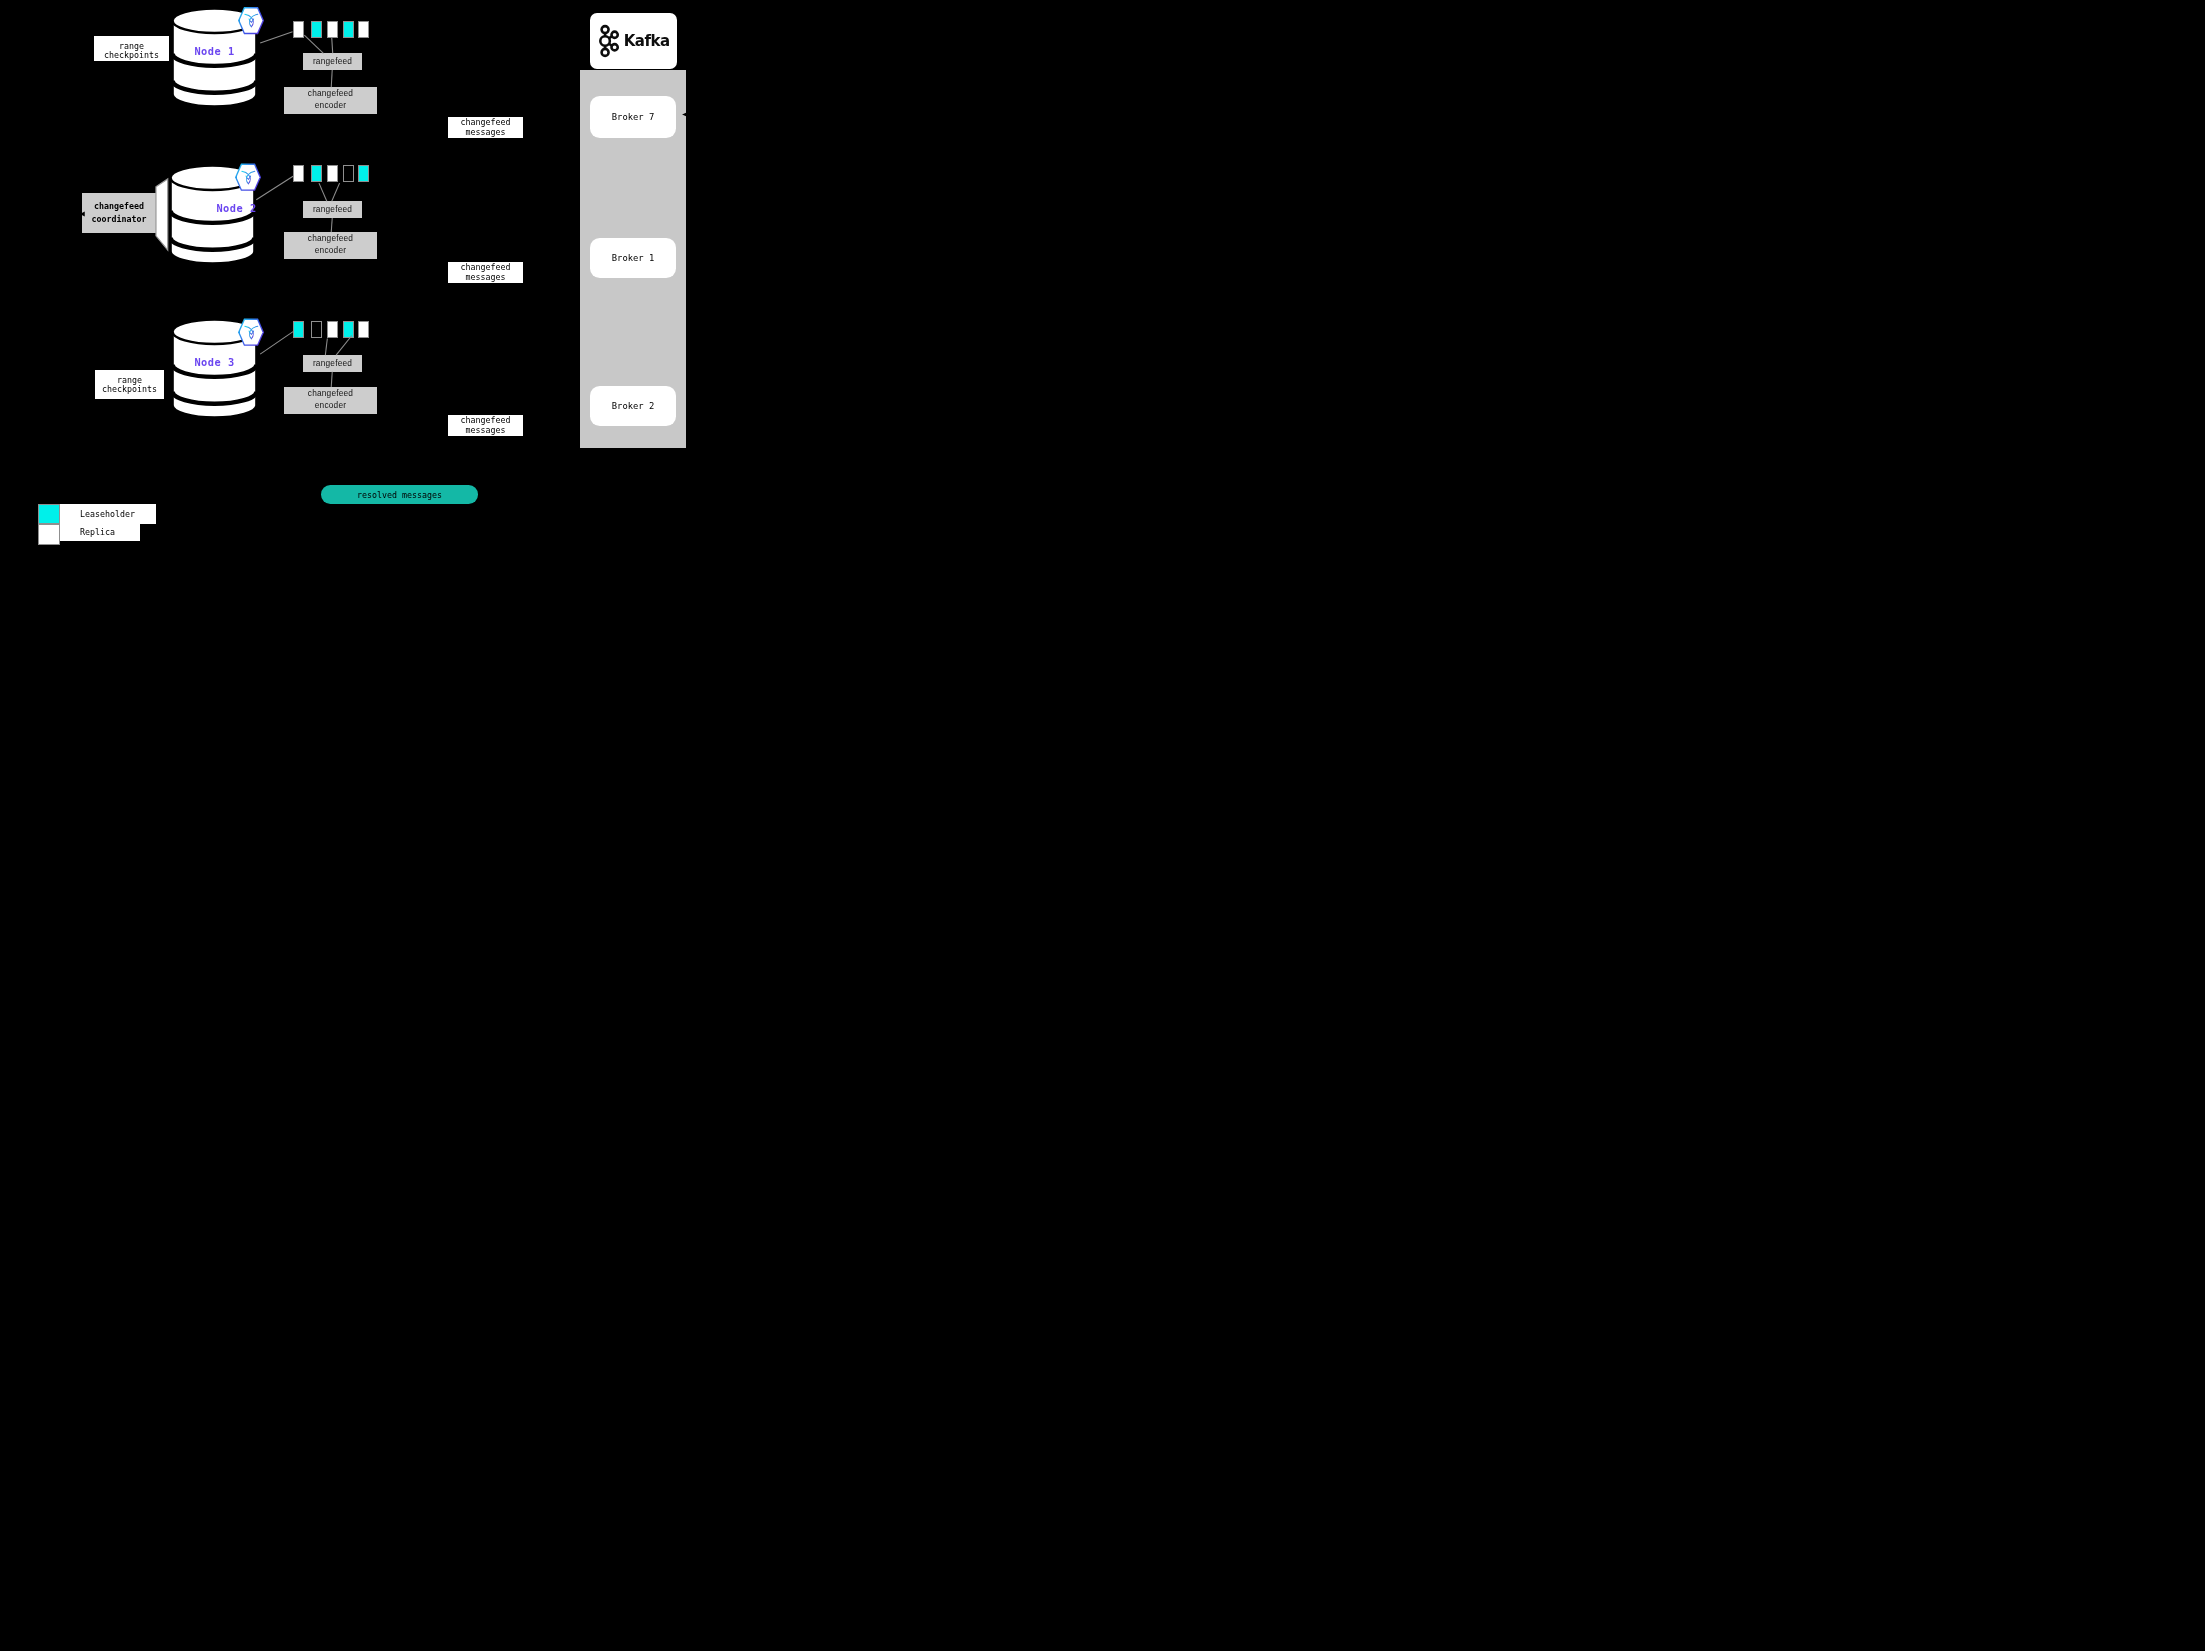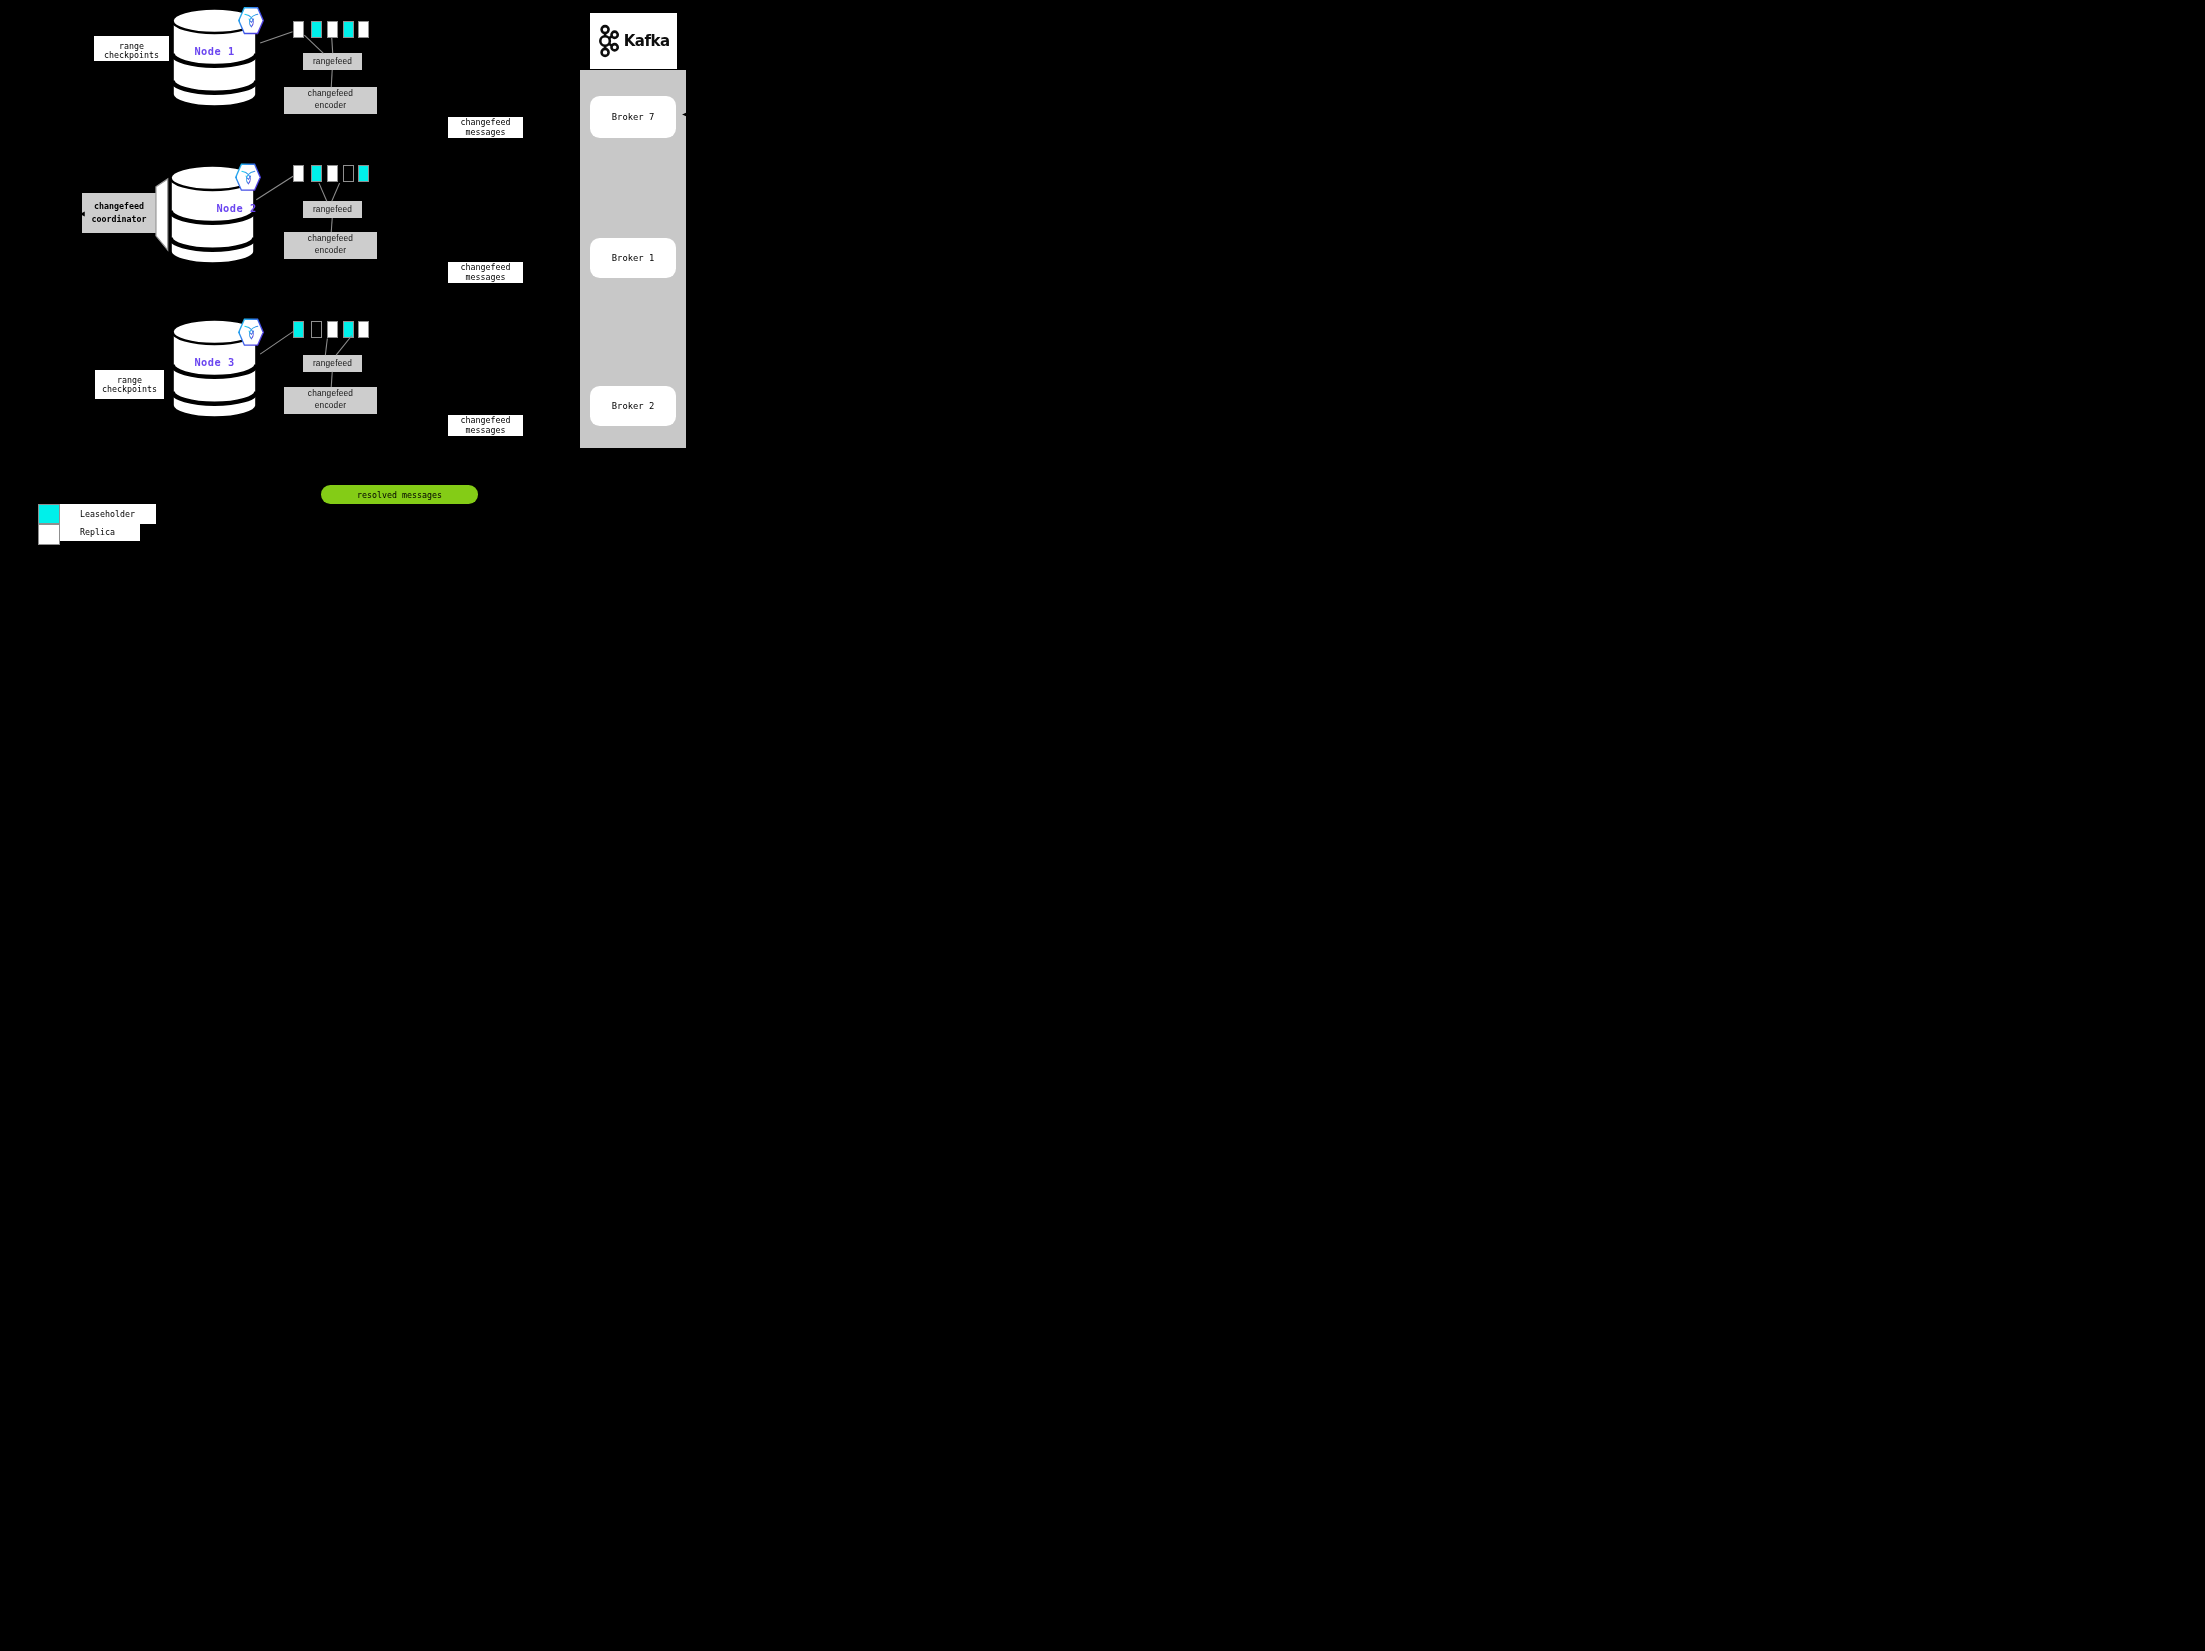--- a/index.html
+++ b/index.html
@@ -32,29 +32,29 @@
   .nodename{color:#6b46f0;font-weight:bold;font-size:10.3px;text-align:center;letter-spacing:0.5px;}
 
   
   .hex{clip-path:polygon(0% 50%,23% 2%,77% 2%,100% 50%,77% 98%,23% 98%);
        background:linear-gradient(125deg,#19d9f2 0%,#3e56e8 55%,#5b2fd8 100%);}
   .hex .inner{position:absolute;left:1.5px;top:1.5px;right:1.5px;bottom:1.5px;background:#fff;
        clip-path:polygon(0% 50%,23% 2%,77% 2%,100% 50%,77% 98%,23% 98%);
        display:flex;align-items:center;justify-content:center;}
 
   
-  .kafkabox{background:#fff;display:flex;align-items:center;justify-content:center;gap:2.9px;}
+  .kafkabox{background:#fff;display:flex;align-items:center;justify-content:center;gap:2.9px;border-radius:7px;}
   .kafkaword{font-family:"DejaVu Sans", "Liberation Sans", sans-serif;font-weight:bold;
              font-size:15px;color:#0d0d0d;letter-spacing:-0.5px;}
   .kcontainer{background:#c8c8c8;}
   .broker{background:#fff;border-radius:9.8px;color:#000;font-size:8.8px;
           display:flex;align-items:center;justify-content:center;}
 
   
-  .pill{background:#84cc16;border-radius:9.3px;color:#000;font-size:8.3px;
+  .pill{background:#14b8a6;border-radius:9.3px;color:#000;font-size:8.3px;
         display:flex;align-items:center;justify-content:center;}
 
   
   .swatch{width:22px;box-sizing:border-box;border:1.5px solid #8f8f8f;}
   .leglabel{background:#fff;color:#000;font-size:8.3px;display:flex;align-items:center;padding-left:20px;}
 
   svg{display:block;}
   .overlay{pointer-events:none;}
 </style>
 </head>

